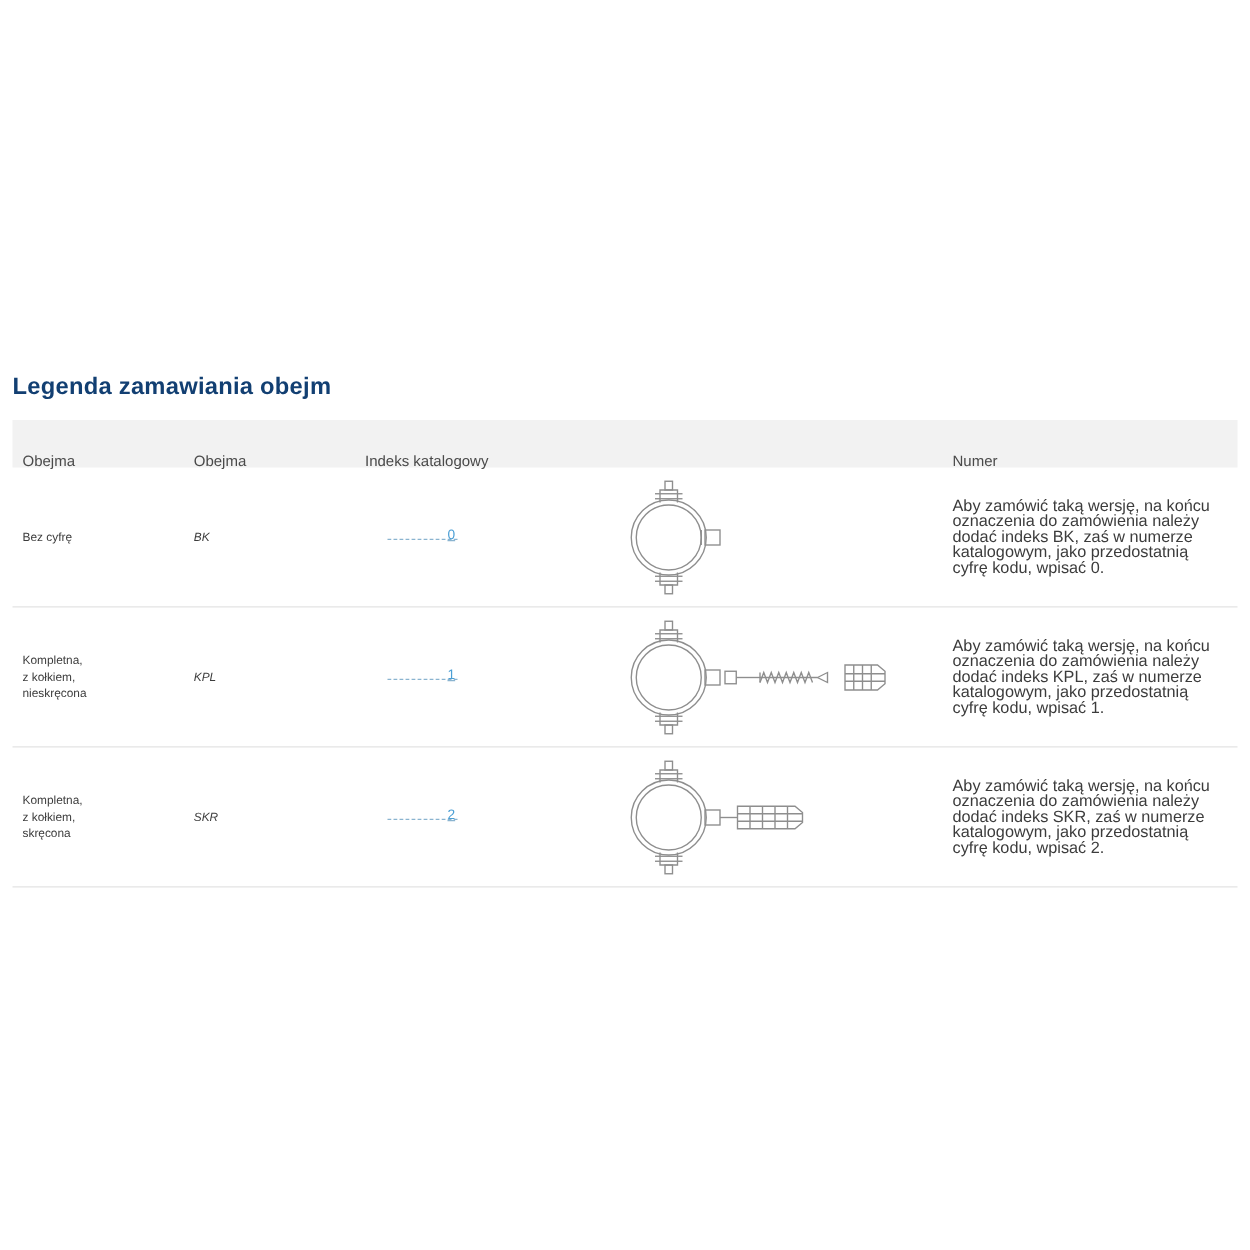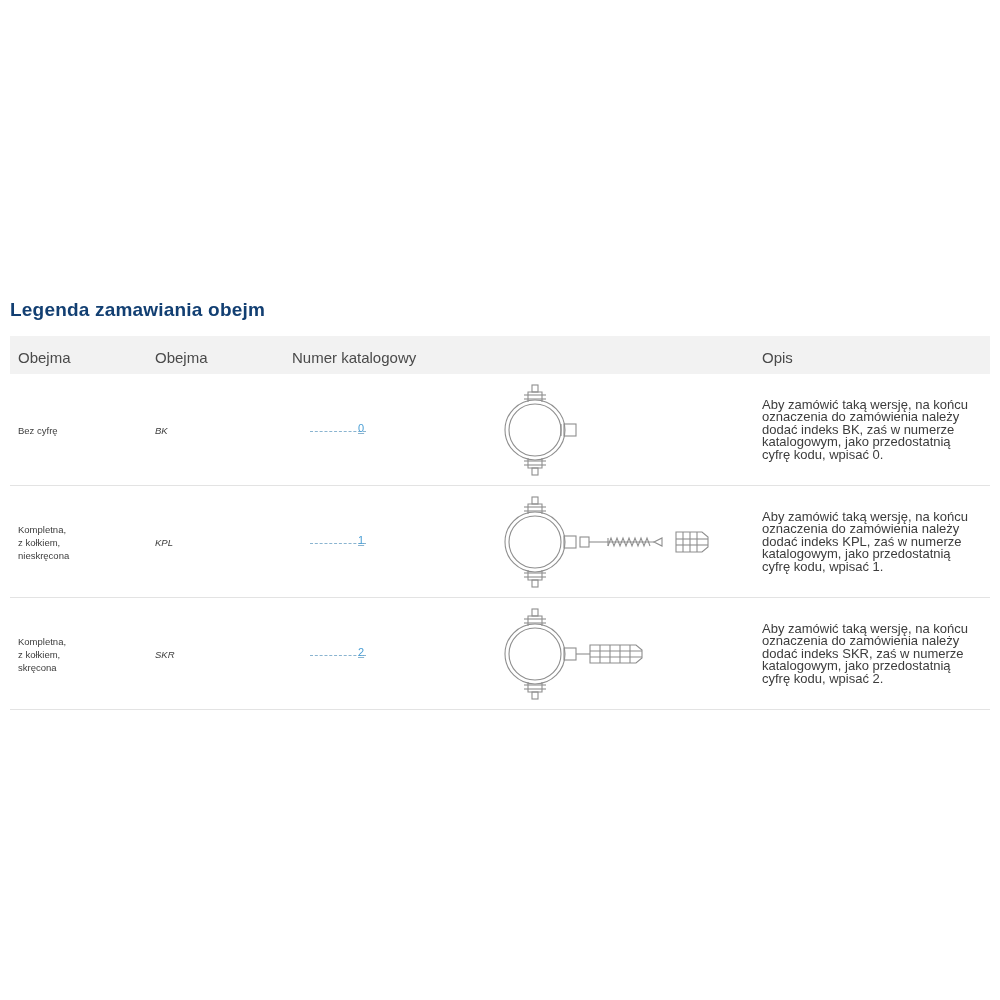--- a/index.html
+++ b/index.html
@@ -42,22 +42,22 @@
     width: 980px;
   }
 
   .thead {
     background: #f2f2f2;
     height: 38px;
     position: relative;
   }
   .thead .th {
     position: absolute;
-    top: 13px;
-    font-size: 15px;
+    top: 26px;
+    font-size: 12px;
     color: #4a4a4a;
   }
   .th-obejma { left: 8px; }
   .th-indeks { left: 145px; }
   .th-numer  { left: 282px; }
   .th-opis   { left: 752px; }
 
   .row {
     position: relative;
     height: 111px;
@@ -134,22 +134,22 @@
 
 <div class="page">
 
   <div class="title">Legenda zamawiania obejm</div>
 
   <div class="table">
 
     <div class="thead">
       <div class="th th-obejma">Obejma</div>
       <div class="th th-indeks">Obejma</div>
-      <div class="th th-numer">Numer katalogowy</div>
-      <div class="th th-opis">Opis</div>
+      <div class="th th-numer">Indeks katalogowy</div>
+      <div class="th th-opis">Numer</div>
     </div>
 
     <div class="row">
       <div class="cell c-obejma">Bez cyfrę</div>
       <div class="cell c-indeks">BK</div>
       <div class="cell c-numer">
         <span class="dashes"></span>
         <span class="digit">0</span>
       </div>
       <div class="c-img">

